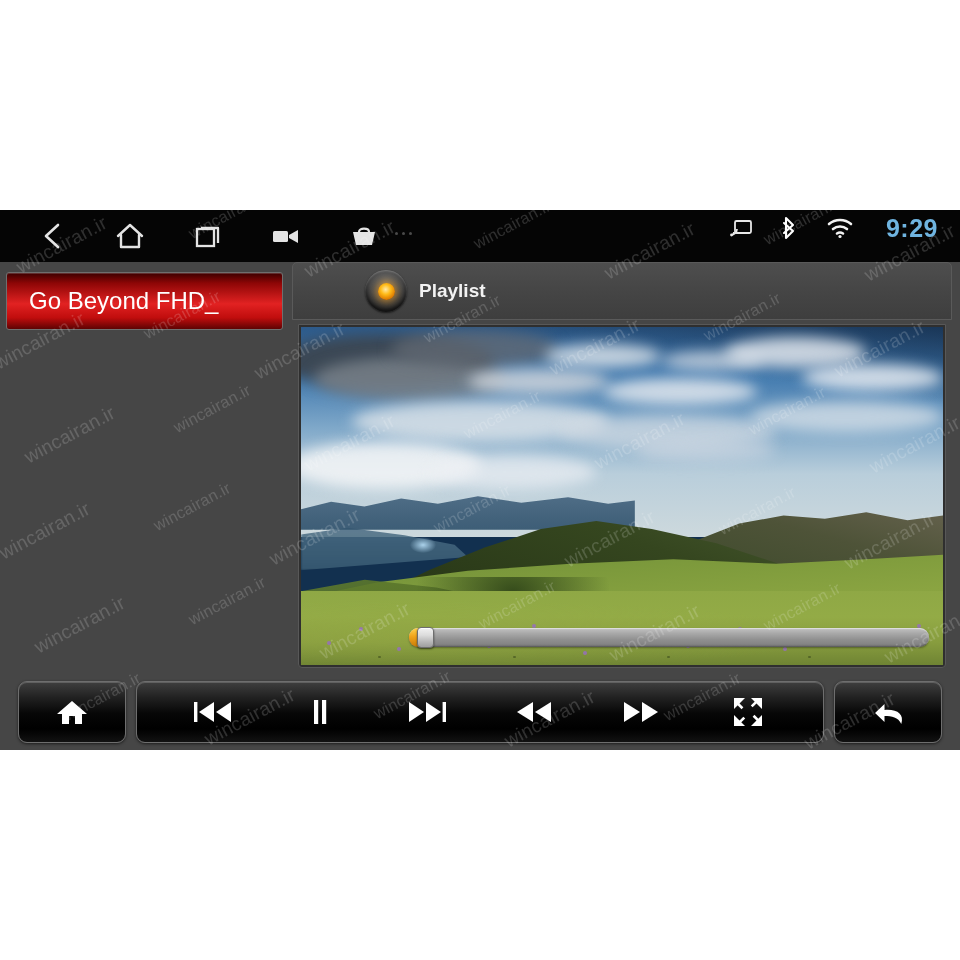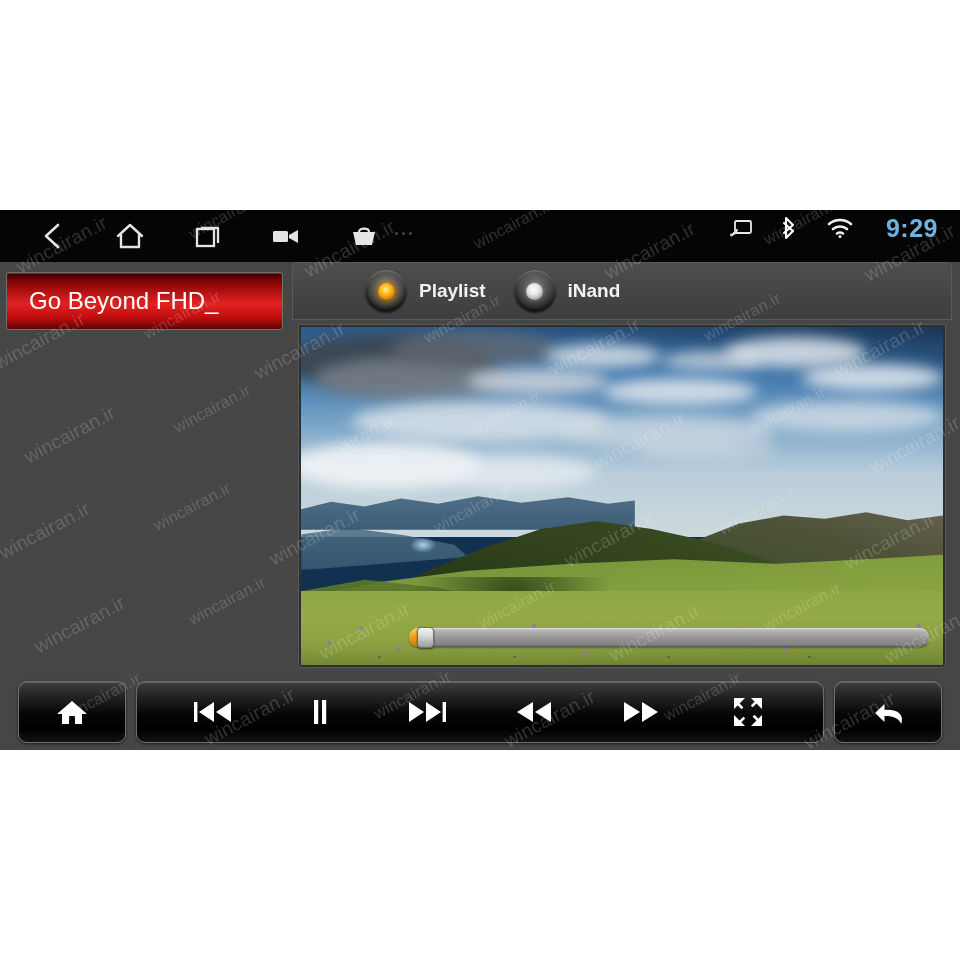--- a/index.html
+++ b/index.html
@@ -419,26 +419,20 @@
 
           <div class="src-opt">
             <span class="led-ring">
               <span class="led-core on"></span>
             </span>
             <span class="src-label">Playlist</span>
           </div>
 
 
 
-          <div class="src-opt">
-            <span class="led-ring">
-              <span class="led-core off"></span>
-            </span>
-            <span class="src-label">iNand</span>
-          </div>
 
         </div>
 
         <div id="videoframe">
           <div id="videostage">
 
             <div class="sky"></div>
 
             <div class="cl" style="left:-4%;  top:2%;  width:34%; height:16%; background:rgba(60,68,78,.92);"></div>
             <div class="cl" style="left:2%;   top:9%;  width:30%; height:13%; background:rgba(120,128,136,.85);"></div>

